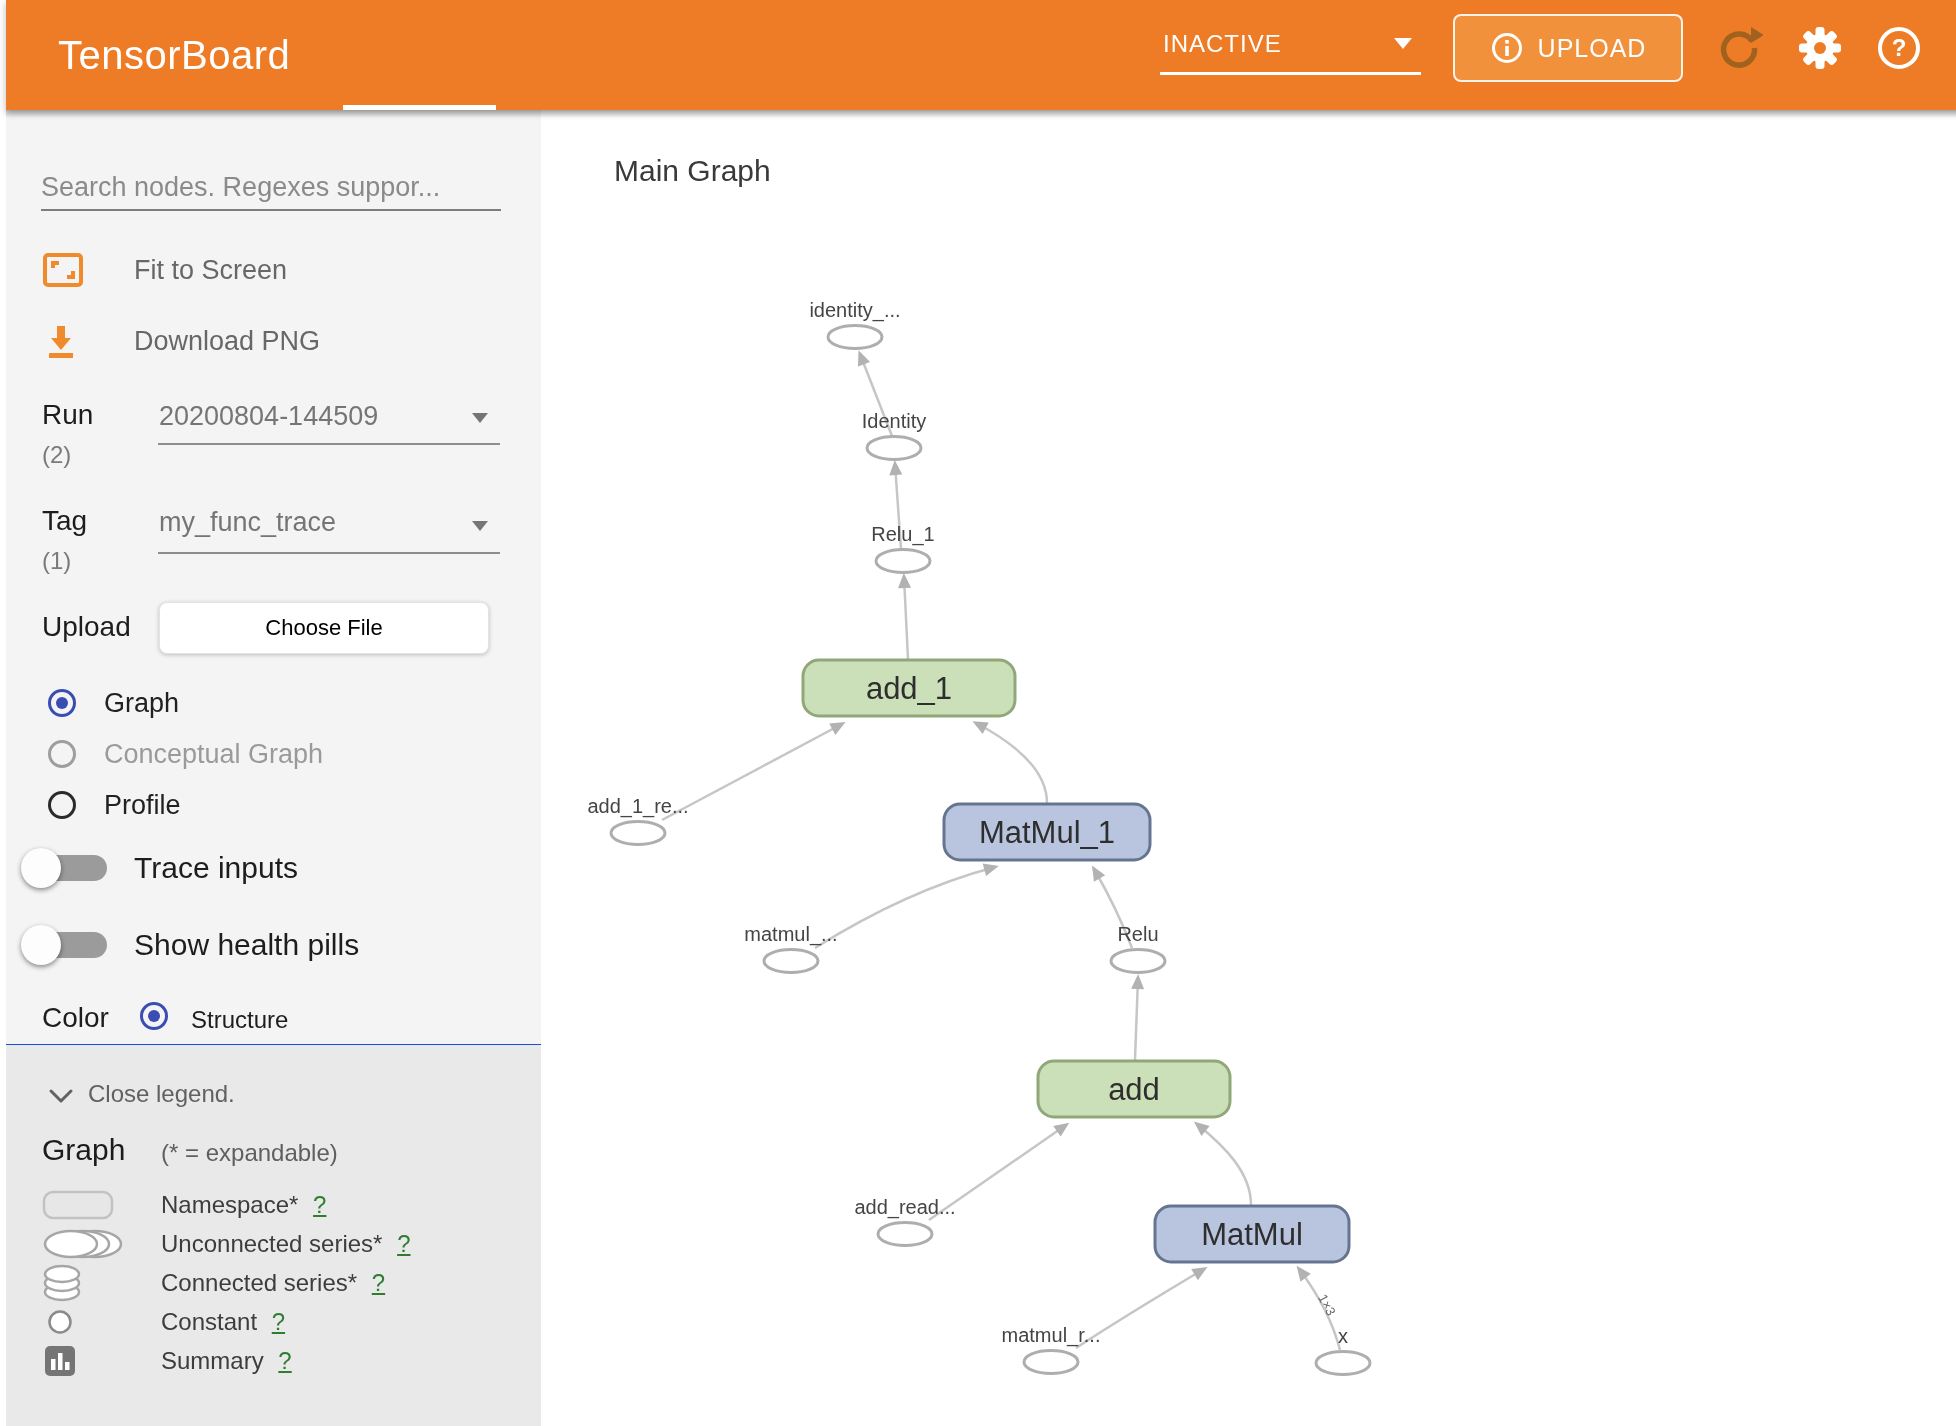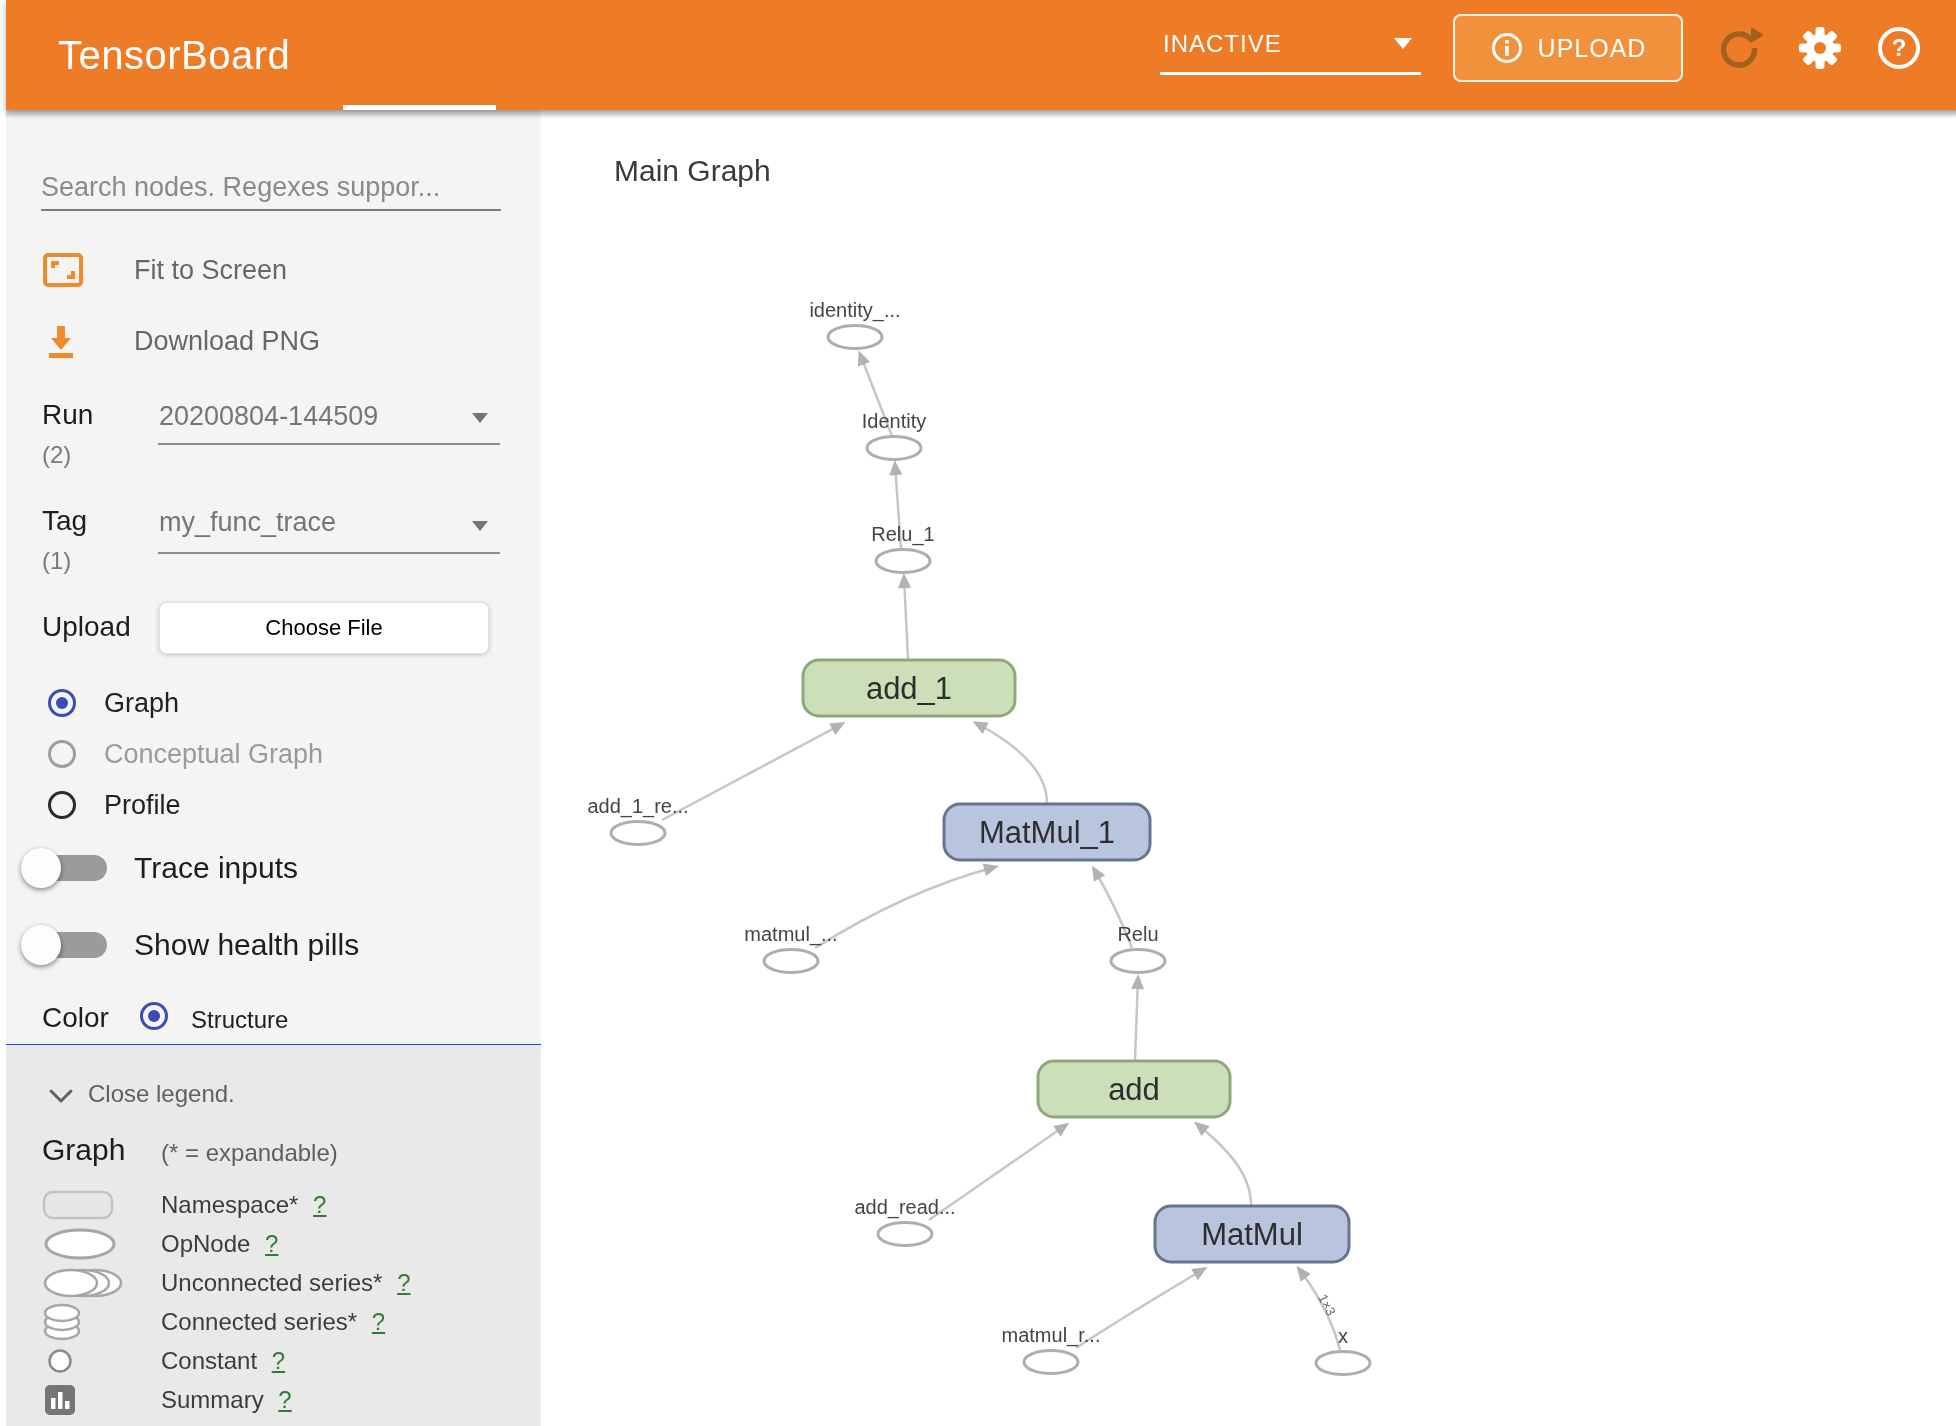--- a/index.html
+++ b/index.html
@@ -233,28 +233,20 @@
       <div class="lg-heading">Graph</div>
       <div class="lg-note">(* = expandable)</div>
       <div class="lg-items" id="legend-items">
           <div class="lg-row">
             <span class="lg-icon">
               <svg width="72" height="30" viewBox="0 0 72 30">
                 <rect x="2" y="2" width="68" height="26" rx="9" fill="#e7e7e7" stroke="#c2c2c2" stroke-width="2.5"></rect>
               </svg>
             </span>
             <span class="lg-label">Namespace* <a class="lg-help">?</a></span>
-          </div>
-          <div class="lg-row">
-            <span class="lg-icon">
-              <svg width="76" height="34" viewBox="0 0 76 34">
-                <ellipse cx="38" cy="17" rx="34" ry="14" fill="#fff" stroke="#a6a6a6" stroke-width="3"></ellipse>
-              </svg>
-            </span>
-            <span class="lg-label">OpNode <a class="lg-help">?</a></span>
           </div>
           <div class="lg-row">
             <span class="lg-icon">
               <svg width="82" height="32" viewBox="0 0 82 32">
                 <ellipse cx="53" cy="16" rx="26" ry="13" fill="#fff" stroke="#a6a6a6" stroke-width="2.5"></ellipse>
                 <ellipse cx="41" cy="16" rx="26" ry="13" fill="#fff" stroke="#a6a6a6" stroke-width="2.5"></ellipse>
                 <ellipse cx="29" cy="16" rx="26" ry="13" fill="#fff" stroke="#a6a6a6" stroke-width="2.5"></ellipse>
               </svg>
             </span>
             <span class="lg-label">Unconnected series* <a class="lg-help">?</a></span>

